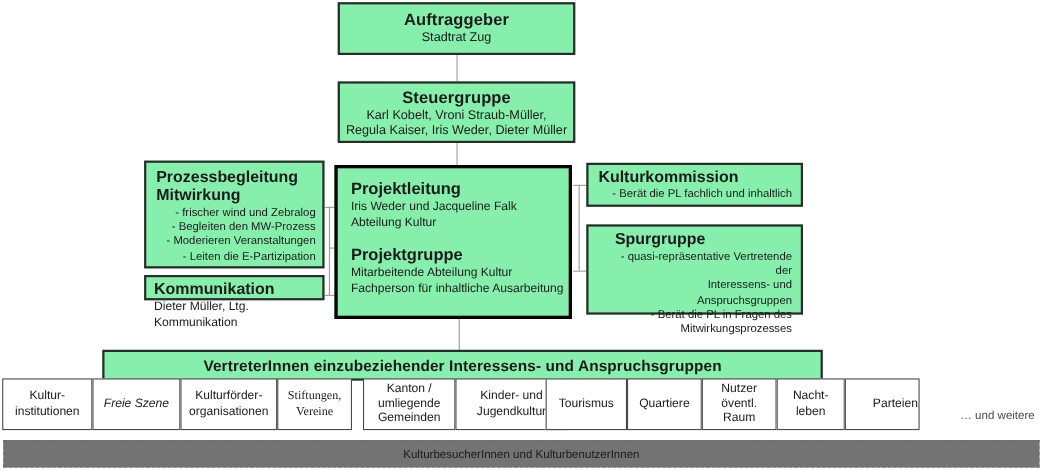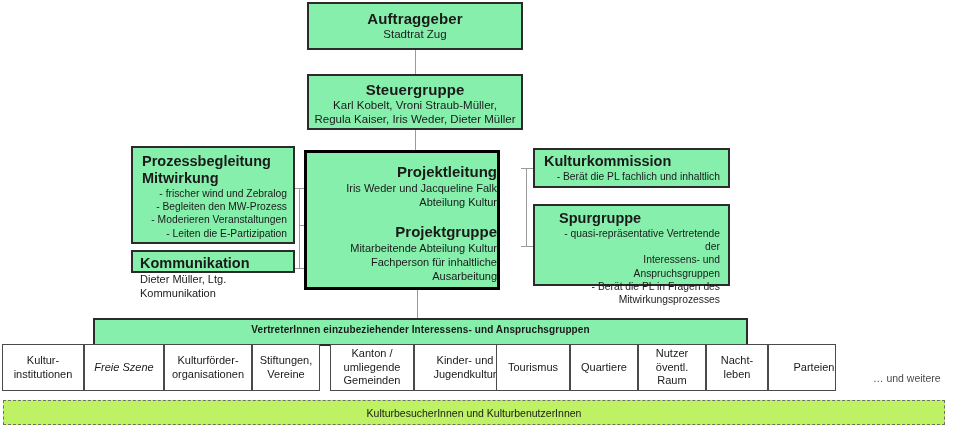--- a/index.html
+++ b/index.html
@@ -67,31 +67,31 @@
     white-space: pre-line;
   }
 
   
   #auftraggeber { left: 307px; top: 2px; width: 216px; height: 48px; padding-top: 6px; }
   #steuergruppe { left: 307px; top: 74px; width: 216px; height: 56px; padding-top: 5px; }
 
   
   #prozessbegleitung { left: 131px; top: 146px; width: 164px; height: 98px; padding: 5px 6px 0 9px; }
   #kommunikation { left: 131px; top: 250px; width: 164px; height: 23px; padding: 3px 10px 0 7px; }
-  #projekt { left: 304px; top: 150px; width: 196px; height: 140px; padding: 10px 0 0 12px; text-align: right; }
+  #projekt { left: 304px; top: 150px; width: 216px; height: 140px; padding: 10px 0 0 12px; }
   #kulturkommission { left: 533px; top: 148px; width: 197px; height: 40px; padding: 3px 8px 0 9px; }
   #spurgruppe { left: 533px; top: 204px; width: 197px; height: 82px; padding: 4px 8px 0 24px; }
 
   #projekt .hd { font-size: 15px; }
   #projekt .pg-head { margin-top: 14px; }
   #projekt .bodytext { margin-top: 1px; }
 
   
   #vertreter { left: 93px; top: 318px; width: 655px; height: 28px; padding-top: 4px; }
-  #vertreter .title-lg { font-size: 10px; }
+  #vertreter .title-lg { font-size: 14px; }
 
   
   .cell {
     position: absolute;
     box-sizing: border-box;
     border: 1px solid #4a4a4a;
     background: #ffffff;
     top: 344px;
     height: 47px;
     display: flex;
@@ -113,21 +113,21 @@
 
   
   #besucher {
     position: absolute;
     left: 3px;
     top: 400px;
     width: 942px;
     height: 25px;
     box-sizing: border-box;
     border: 1px dashed #6e6e6e;
-    background: #bef264;
+    background: #737373;
     display: flex;
     align-items: center;
     justify-content: center;
     font-size: 10.5px;
   }
 </style>
 </head>
 <body>
 
 <div id="chart">
@@ -198,21 +198,21 @@
   <div class="box thin2" id="vertreter">
     <div class="title-lg">VertreterInnen einzubeziehender Interessens- und Anspruchsgruppen</div>
   </div>
 
   <div id="group-cells">
       <div class="cell" style="left: 2px; width: 82px;">Kultur-
 institutionen</div>
       <div class="cell" style="left: 84px; width: 80px; font-style: italic;">Freie Szene</div>
       <div class="cell" style="left: 164px; width: 88px;">Kulturförder-
 organisationen</div>
-      <div class="cell" style="left: 252px; width: 68px;">Stiftungen,
+      <div class="cell" style="left: 252px; width: 68px; font-family: Liberation Serif, serif;">Stiftungen,
 Vereine</div>
       <div class="cell" style="left: 330px; width: 84px;">Kanton /
 umliegende
 Gemeinden</div>
       <div class="cell" style="left: 414px; width: 102px;">Kinder- und
 Jugendkultur</div>
       <div class="cell" style="left: 496px; width: 74px;">Tourismus</div>
       <div class="cell" style="left: 570px; width: 68px;">Quartiere</div>
       <div class="cell" style="left: 638px; width: 68px;">Nutzer
 öventl.

